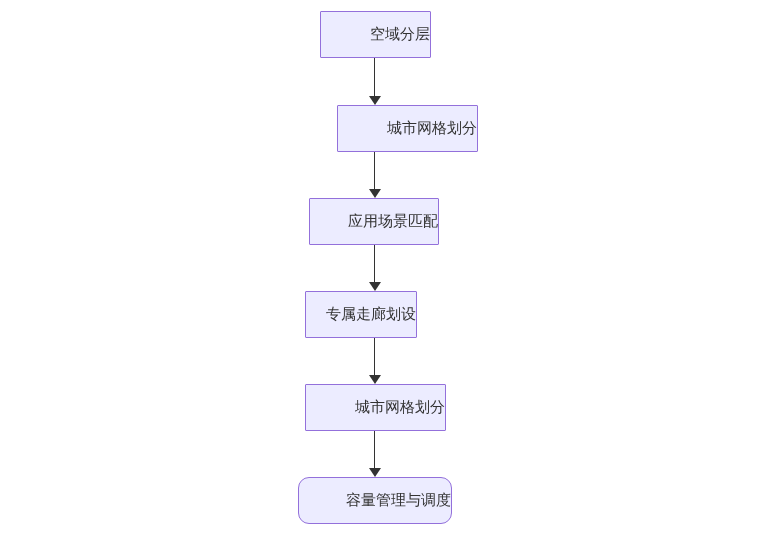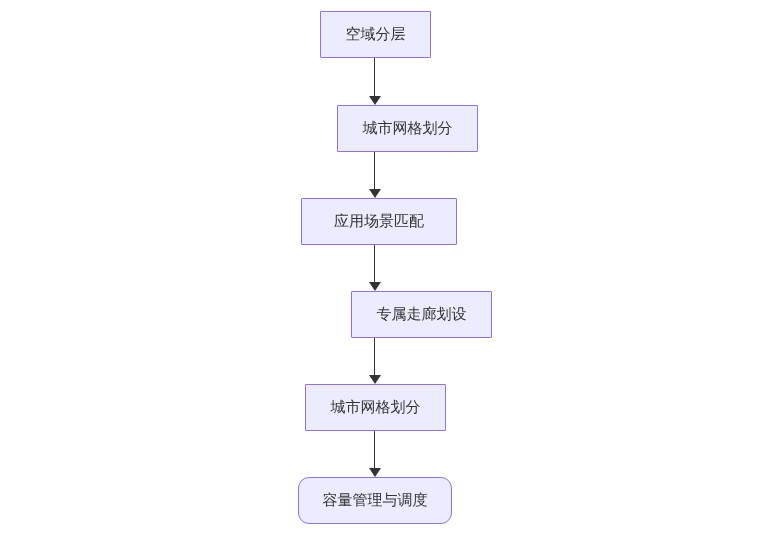--- a/index.html
+++ b/index.html
@@ -17,29 +17,29 @@
   }
   .node {
     position: absolute;
     height: 47px;
     box-sizing: border-box;
     background: var(--node-fill, #ECECFF);
     border: 1px solid var(--node-border, #9370DB);
     border-radius: 1px;
     display: flex;
     align-items: center;
-    justify-content: center;
+    justify-content: flex-end;
     font-size: 15px;
     color: var(--text, #333333);
     white-space: nowrap;
   }
   #node-1 { left: 320px; top: 11px;  width: 111px; }
   #node-2 { left: 305px; top: 105px; width: 141px; margin-left: 32px; }
-  #node-3 { left: 301px; top: 198px; width: 156px; }
-  #node-4 { left: 305px; top: 291px; width: 141px; margin-left: 46px; }
+  #node-3 { left: 309px; top: 198px; width: 130px; }
+  #node-4 { left: 305px; top: 291px; width: 112px; }
   #node-5 { left: 305px; top: 384px; width: 141px; }
   #node-6 { left: 298px; top: 477px; width: 154px; border-radius: 11px; }
 
   .edge {
     position: absolute;
     left: 374px;
     width: 1px;
     background: var(--edge, #333333);
   }
   .edge::after {

